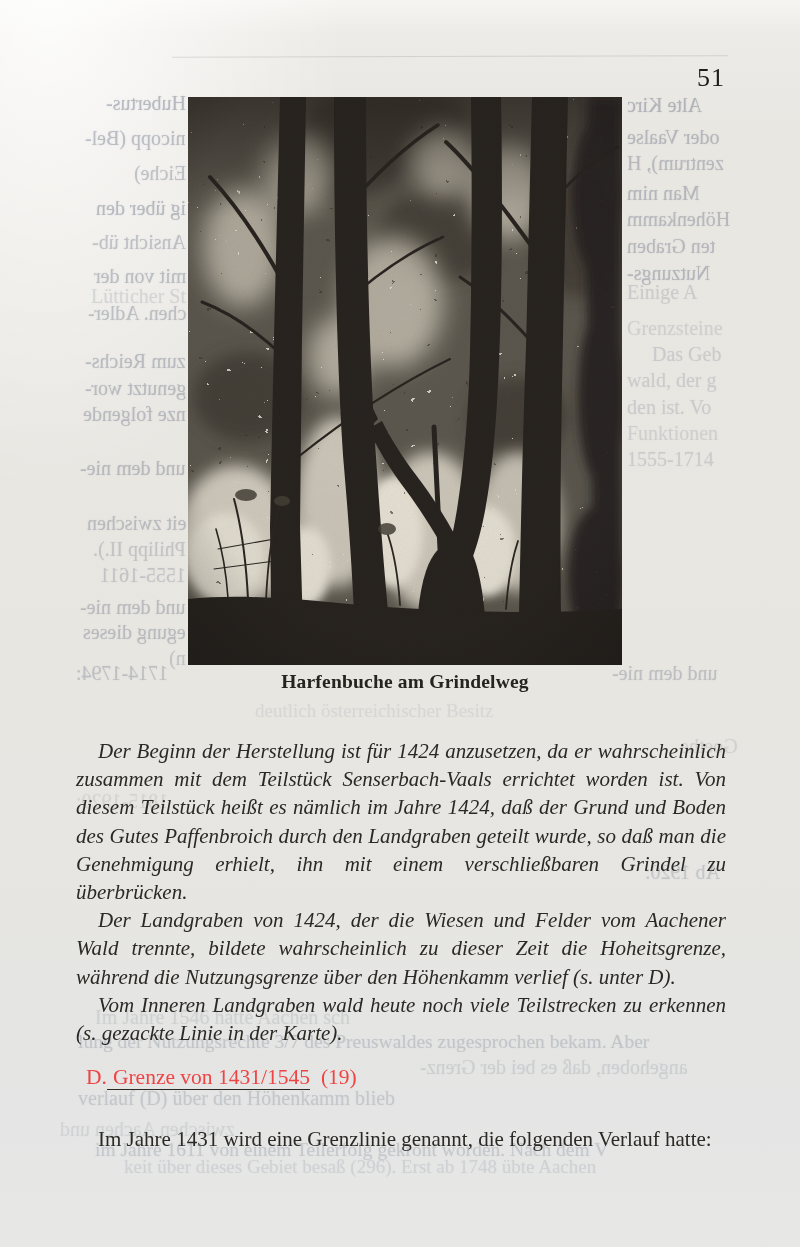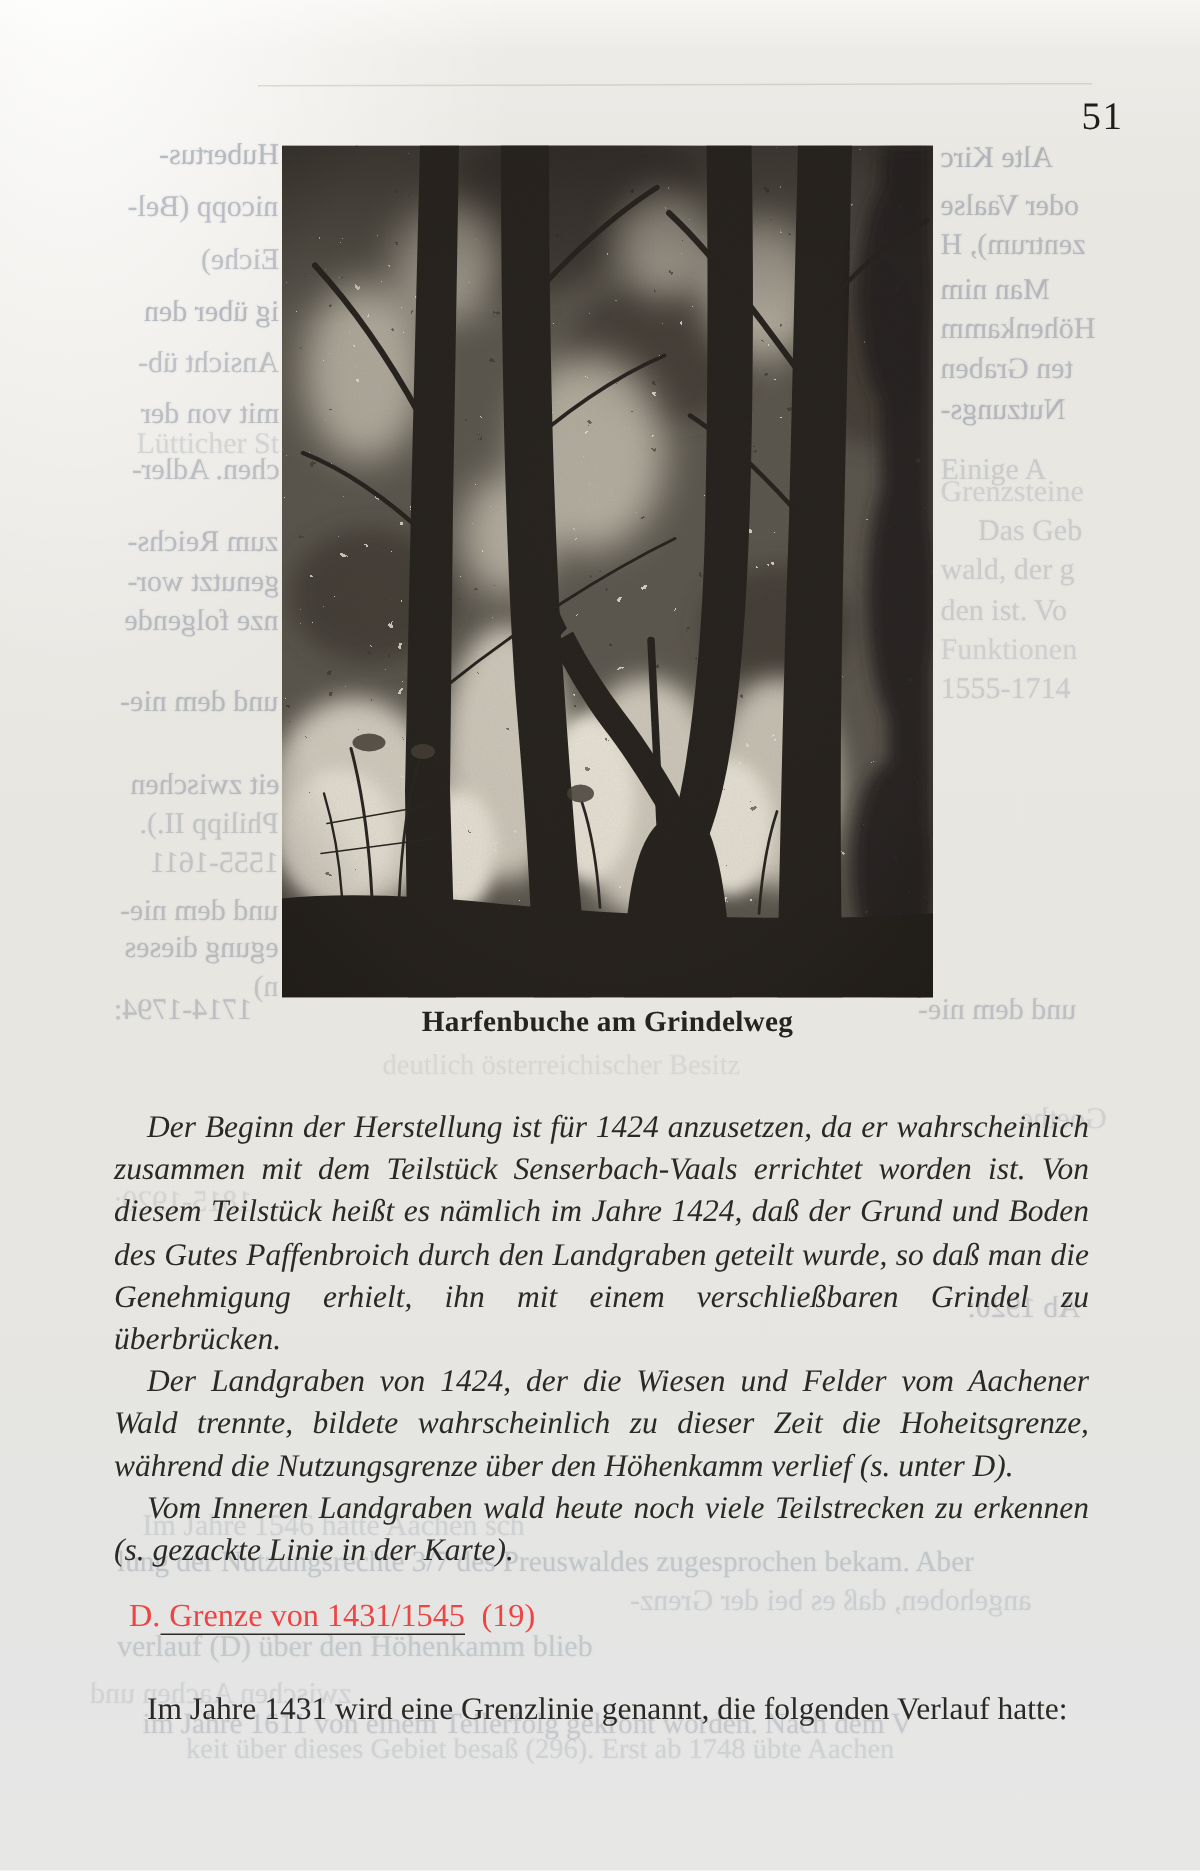--- a/index.html
+++ b/index.html
@@ -6,21 +6,20 @@
   body{
     width:800px;height:1247px;position:relative;overflow:hidden;
     font-family:"Liberation Serif","DejaVu Serif",serif;
     background:
       radial-gradient(ellipse at 6% 0%, rgba(255,255,255,.85), rgba(255,255,255,0) 28%),
       linear-gradient(180deg,#f6f5f2 0px,#edebe7 35px,#e9e7e2 130px,#e8e6e1 720px,#e4e5e4 1110px,#e7e7e6 1247px);
   }
   .pagenum{
     position:absolute;top:63px;left:697px;font-size:26px;color:#1f1d1a;
     letter-spacing:1px;
-    margin-left:24px;
   }
   .scan-line{position:absolute;top:56px;left:172px;width:556px;height:1px;
     background:rgba(125,122,115,.22);transform:rotate(-.15deg);}
   .photo{
     position:absolute;left:188px;top:97px;width:434px;height:568px;margin:0;
   }
   .caption{
     position:absolute;left:188px;top:671px;width:434px;text-align:center;
     font-weight:bold;font-size:19.5px;color:#26241f;letter-spacing:.2px;
   }
@@ -74,21 +73,21 @@
     <span class="ghost mir" style="right: 614px; top: 596px; opacity: 0.38;">und dem nie-</span>
     <span class="ghost mir" style="right: 614px; top: 621px; opacity: 0.38;">egung dieses</span>
     <span class="ghost mir" style="right: 614px; top: 647px; opacity: 0.3;">n)</span>
     <span class="ghost mir" style="left: 627px; top: 94px; opacity: 0.45;">Alte Kirc</span>
     <span class="ghost mir" style="left: 627px; top: 126px; opacity: 0.42;">oder Vaalse</span>
     <span class="ghost mir" style="left: 627px; top: 152px; opacity: 0.4;">zentrum), H</span>
     <span class="ghost mir" style="left: 627px; top: 182px; opacity: 0.42;">Man nim</span>
     <span class="ghost mir" style="left: 627px; top: 208px; opacity: 0.4;">Höhenkamm</span>
     <span class="ghost mir" style="left: 627px; top: 235px; opacity: 0.4;">ten Graben</span>
     <span class="ghost mir" style="left: 627px; top: 262px; opacity: 0.42;">Nutzungs-</span>
-    <span class="ghost" style="left: 627px; top: 302px; opacity: 0.24;">Einige A</span>
+    <span class="ghost" style="left: 627px; top: 281px; opacity: 0.24;">Einige A</span>
     <span class="ghost" style="left: 627px; top: 317px; opacity: 0.2;">Grenzsteine</span>
     <span class="ghost" style="left: 652px; top: 343px; opacity: 0.24;">Das Geb</span>
     <span class="ghost" style="left: 627px; top: 369px; opacity: 0.24;">wald, der g</span>
     <span class="ghost" style="left: 627px; top: 396px; opacity: 0.24;">den ist. Vo</span>
     <span class="ghost" style="left: 627px; top: 422px; opacity: 0.2;">Funktionen</span>
     <span class="ghost" style="left: 627px; top: 448px; opacity: 0.24;">1555-1714</span>
     <span class="ghost mir" style="left: 76px; top: 662px; opacity: 0.34;">1714-1794:</span>
     <span class="ghost mir" style="left: 612px; top: 662px; opacity: 0.34;">und dem nie-</span>
     <span class="ghost" style="left: 255px; top: 701px; opacity: 0.13; font-size: 19px;">deutlich österreichischer Besitz</span>
     <span class="ghost mir" style="left: 680px; top: 735px; opacity: 0.18;">Goethe</span>

